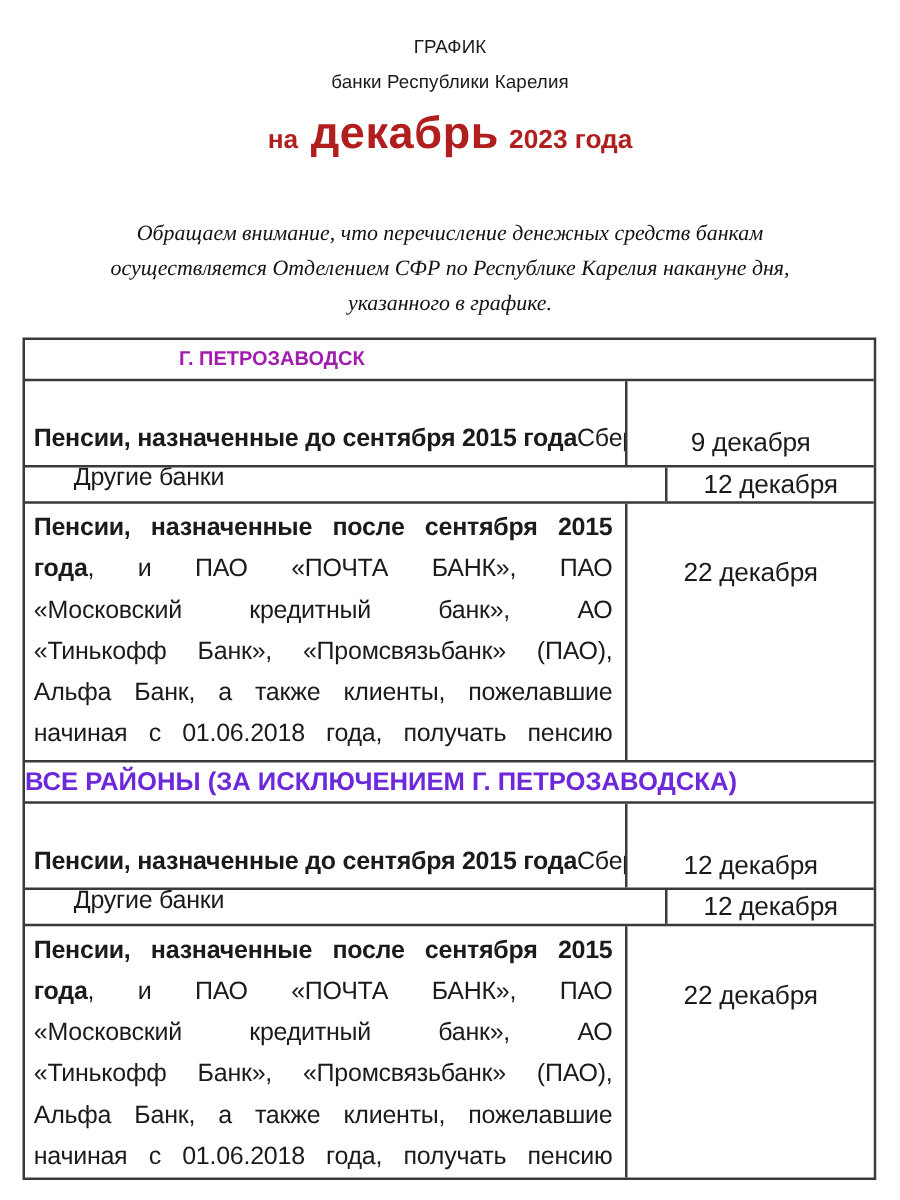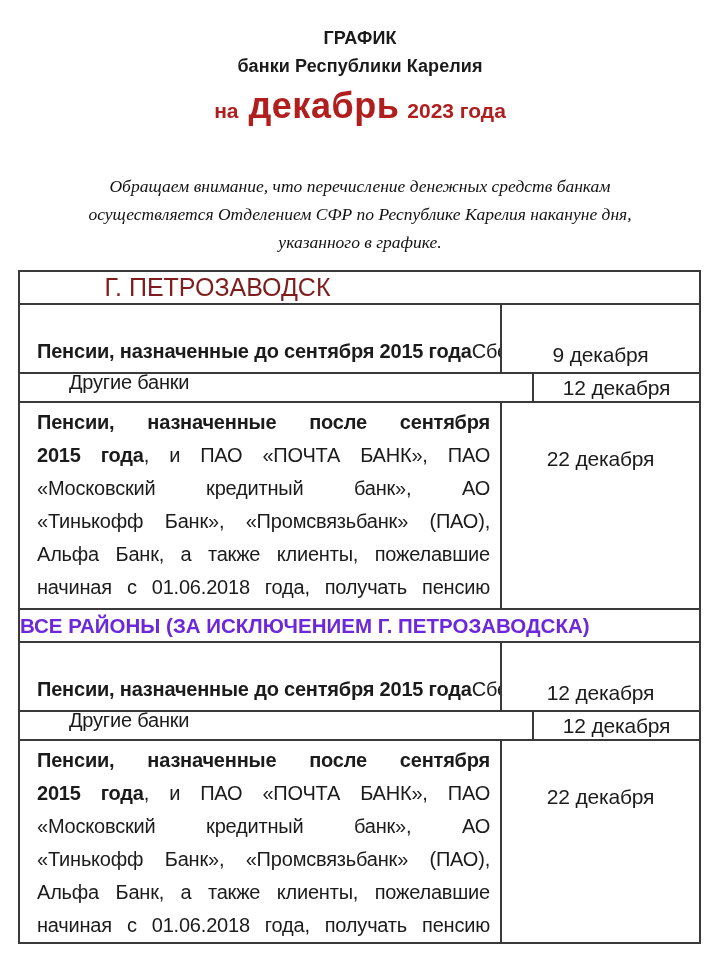--- a/index.html
+++ b/index.html
@@ -2,22 +2,22 @@
 <html><head>
 <meta charset="utf-8">
 <style>
   html,body{margin:0;padding:0;}
   body{
     width:720px;height:960px;background:#ffffff;color:#1b1b1b;
     font-family:"Liberation Sans",sans-serif;overflow:hidden;position:relative;
   }
   
   .title-block{
-    margin-top:24px;text-align:center;font-weight:bold;
-    font-size:18px;line-height:28px;color:#1a1a1a;letter-spacing:.1px;
+    margin-top:24px;text-align:center;font-weight:normal;
+    font-size:15px;line-height:28px;color:#1a1a1a;letter-spacing:.1px;
   }
   .subtitle{
     text-align:center;margin-top:4px;color:#B01E1E;font-weight:bold;
     height:46px;line-height:44px;
   }
   .subtitle .pre{font-size:21px;margin-right:10px;}
   .subtitle .month{font-size:36px;margin-right:8px;letter-spacing:.5px;}
   .subtitle .suf{font-size:21px;}
   
   .notice{
@@ -27,33 +27,33 @@
   }
   
   .sched-table{
     position:absolute;left:18px;top:270px;width:683px;
     border:2px solid #3a3a3a;box-sizing:border-box;background:#fff;
   }
   .trow{display:flex;box-sizing:border-box;border-bottom:2px solid #3a3a3a;}
   .trow:last-child{border-bottom:none;}
   .cell{box-sizing:border-box;overflow:hidden;}
   .cell.label{
-    width:480px;padding:0 10px 4px 17px;font-size:20px;line-height:33px;
+    width:480px;padding:0 10px 4px 7px;font-size:20px;line-height:33px;
     letter-spacing:-0.2px;
   }
   .cell.date{
     flex:1;border-left:2px solid #3a3a3a;display:flex;justify-content:center;
     font-weight:normal;font-size:21px;letter-spacing:-0.2px;white-space:nowrap;
   }
   .b{font-weight:bold;}
   
   .r-sechead{height:33px;align-items:center;}
   .r-sechead .sec-label{
     width:555px;box-sizing:border-box;text-align:center;padding-right:160px;
-    color:#7f1d1d;font-weight:normal;font-size:25px;
+    color:#a21caf;font-weight:bold;font-size:16px;
   }
   .r-sechead .date-head{
     flex:1;display:flex;justify-content:center;font-weight:bold;font-size:21px;
   }
   .r-sechead2{height:33px;align-items:center;justify-content:center;}
   .r-sechead2 .sec-label-full{
     width:100%;box-sizing:border-box;text-align:left;padding-right:96px;
     color:#6d28d9;font-weight:bold;font-size:20.5px;
   }
   

